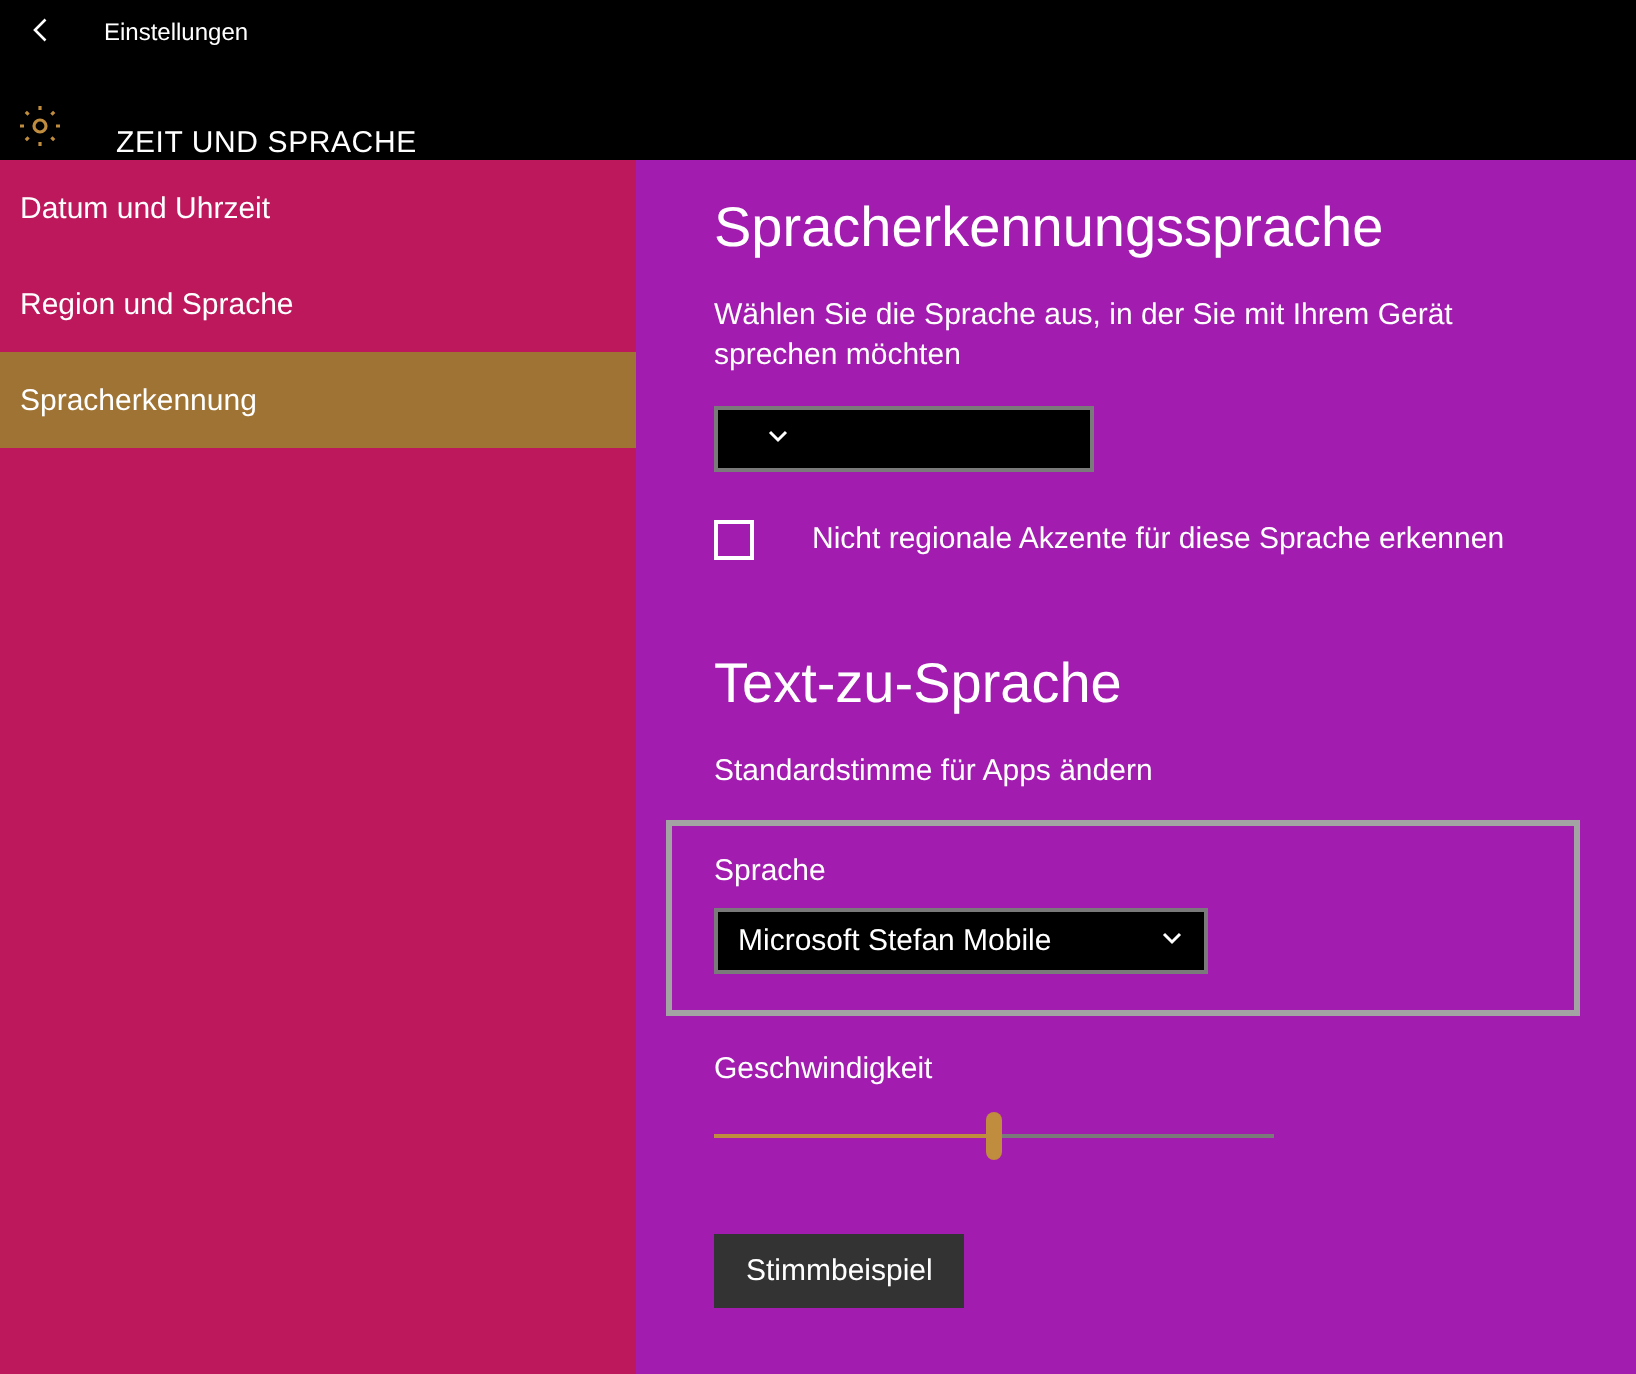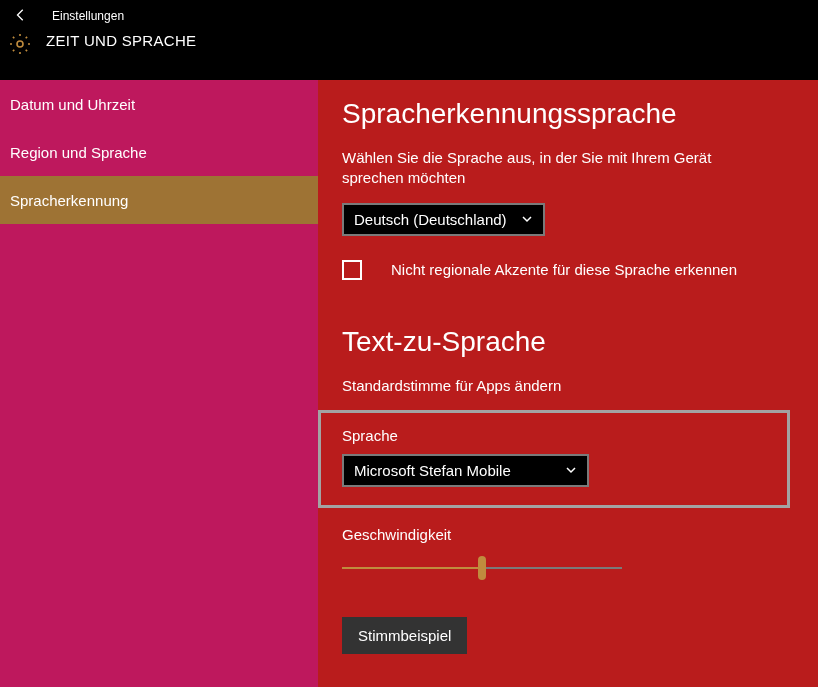--- a/index.html
+++ b/index.html
@@ -23,22 +23,23 @@
     margin-right: 24px;
     cursor: pointer;
   }
   .titlebar-title {
     font-size: 12px;
     color: #fff;
   }
   .header {
     height: 48px;
     display: flex;
-    align-items: flex-start;
+    align-items: flex-end;
     padding-left: 8px;
+    gap: 12px;
   }
   .gear {
     margin-right: 14px;
   }
   .header-title {
     font-size: 15px;
     font-weight: 400;
     letter-spacing: 0.3px;
   }
   .layout {
@@ -58,22 +59,22 @@
     padding-left: 10px;
     font-size: 15px;
     cursor: pointer;
     color: #fff;
   }
   .sidebar-item.active {
     background: #9e7334;
   }
   .content {
     flex: 1;
-    padding: 18px 24px 0 24px;
-    background: #b91c1c;
+    padding: 18px 24px 0 39px;
+    background: #a21caf;
   }
   .section-title {
     font-size: 28px;
     font-weight: 300;
     margin-bottom: 18px;
   }
   .desc {
     font-size: 15px;
     color: #fff;
     line-height: 1.35;
@@ -212,21 +213,20 @@
       <span>Spracherkennung</span>
     </div>
   </div>
 
   <div class="content">
 
     <div class="section-title">Spracherkennungssprache</div>
     <div class="desc">Wählen Sie die Sprache aus, in der Sie mit Ihrem Gerät sprechen möchten</div>
 
     <div class="select">
-      <span>Deutsch (Deutschland)</span>
       <span class="chevron">
         <svg width="12" height="12" viewBox="0 0 12 12">
             <path d="M2 4 L6 8 L10 4" stroke="#fff" stroke-width="1.5" fill="none"></path>
           </svg>
       </span>
     </div>
 
     <div class="checkbox-row">
       <span class="checkbox"></span>
       <span class="checkbox-label">Nicht regionale Akzente für diese Sprache erkennen</span>

